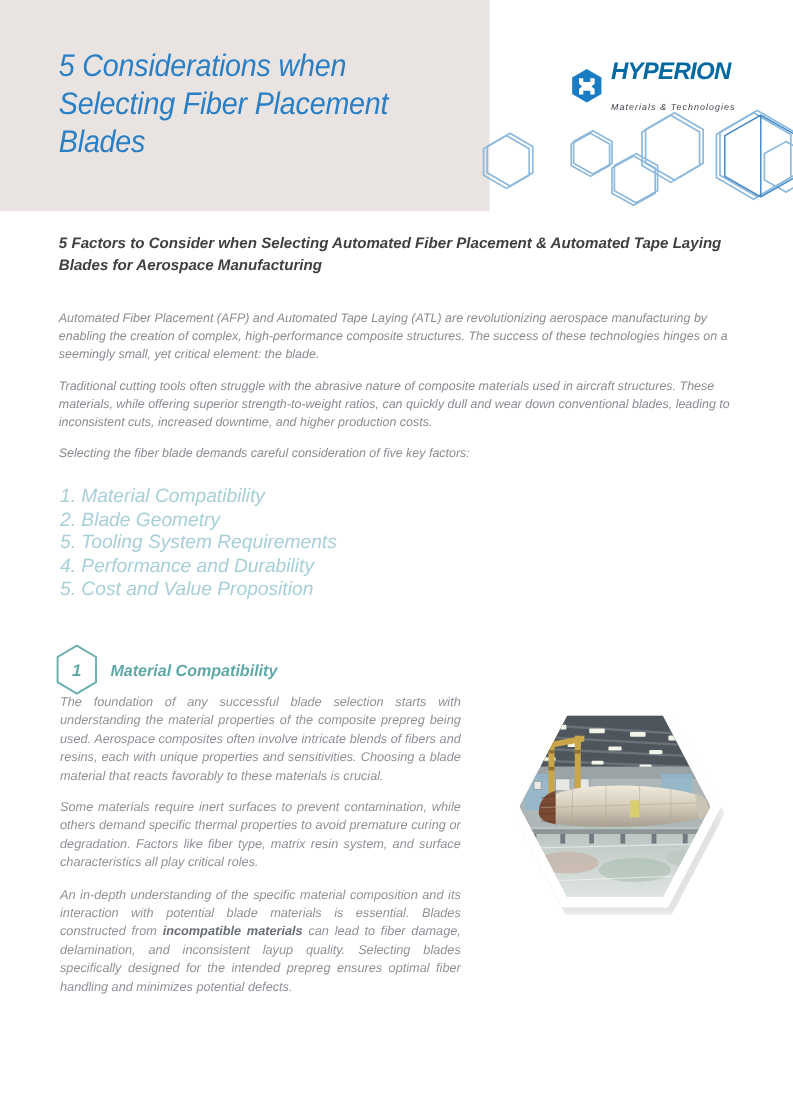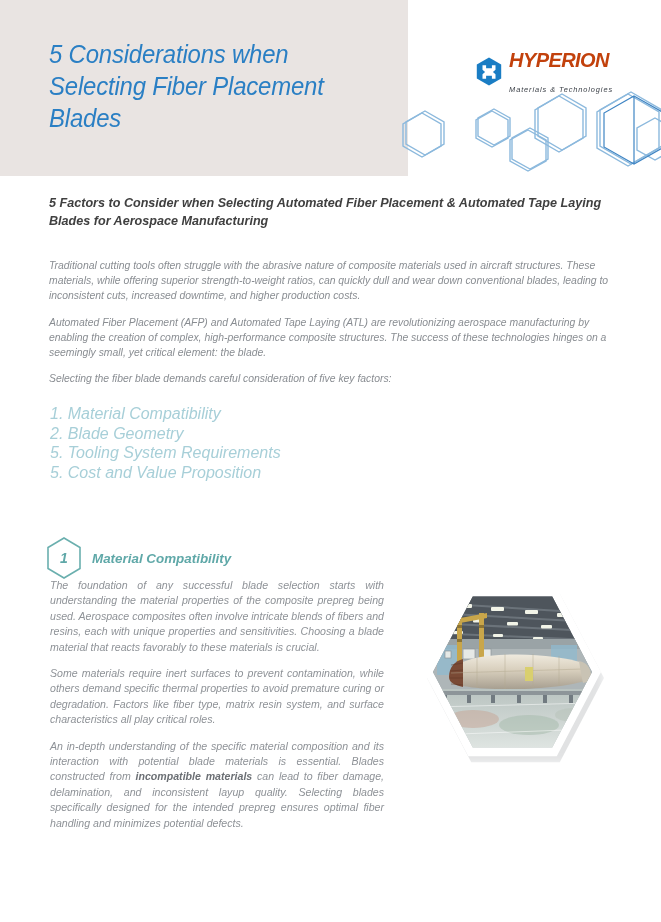--- a/index.html
+++ b/index.html
@@ -57,21 +57,21 @@
     top: 50px;
     display: flex;
     align-items: center;
     gap: 7px;
   }
   .logo-mark { width: 26px; height: 29px; flex: none; }
   .logo-text { display: flex; flex-direction: column; line-height: 1; }
   .logo-name {
     font-size: 20px;
     font-weight: bold;
-    color: #c2410c;
+    color: #0369a1;
     letter-spacing: -0.6px;
   }
   .logo-tag {
     font-size: 7.4px;
     color: #3c4148;
     letter-spacing: 0.9px;
     margin-top: 16px;
     text-align: right;
   }
 
@@ -252,29 +252,30 @@
       <div class="logo-text">
         <div class="logo-name">HYPERION</div>
         <div class="logo-tag">Materials &amp; Technologies</div>
       </div>
     </div>
   </div>
 
   <div class="subhead">5 Factors to Consider when Selecting Automated Fiber Placement &amp; Automated Tape Laying Blades for Aerospace Manufacturing</div>
 
   <div class="intro">
+    <p>Automated Fiber Placement (AFP) and Automated Tape Laying (ATL) are revolutionizing aerospace manufacturing by enabling the creation of complex, high-performance composite structures. The success of these technologies hinges on a seemingly small, yet critical element: the blade.</p>
     <p>Traditional cutting tools often struggle with the abrasive nature of composite materials used in aircraft structures. These materials, while offering superior strength-to-weight ratios, can quickly dull and wear down conventional blades, leading to inconsistent cuts, increased downtime, and higher production costs.</p>
-    <p>Automated Fiber Placement (AFP) and Automated Tape Laying (ATL) are revolutionizing aerospace manufacturing by enabling the creation of complex, high-performance composite structures. The success of these technologies hinges on a seemingly small, yet critical element: the blade.</p>
     <p>Selecting the fiber blade demands careful consideration of five key factors:</p>
   </div>
 
   <ul class="factor-list">
     <li>1. Material Compatibility</li>
     <li>2. Blade Geometry</li>
     <li>5. Tooling System Requirements</li>
+    <li>4. Performance and Durability</li>
     <li>5. Cost and Value Proposition</li>
   </ul>
 
   <div class="section-head">
     <div class="hex-badge">
       <svg viewBox="0 0 40 44" fill="none">
         <polygon points="20,2 36,11.5 36,32.5 20,42 4,32.5 4,11.5" stroke="#6aafae" stroke-width="1.6" fill="none"></polygon>
       </svg>
       <span class="num">1</span>
     </div>

